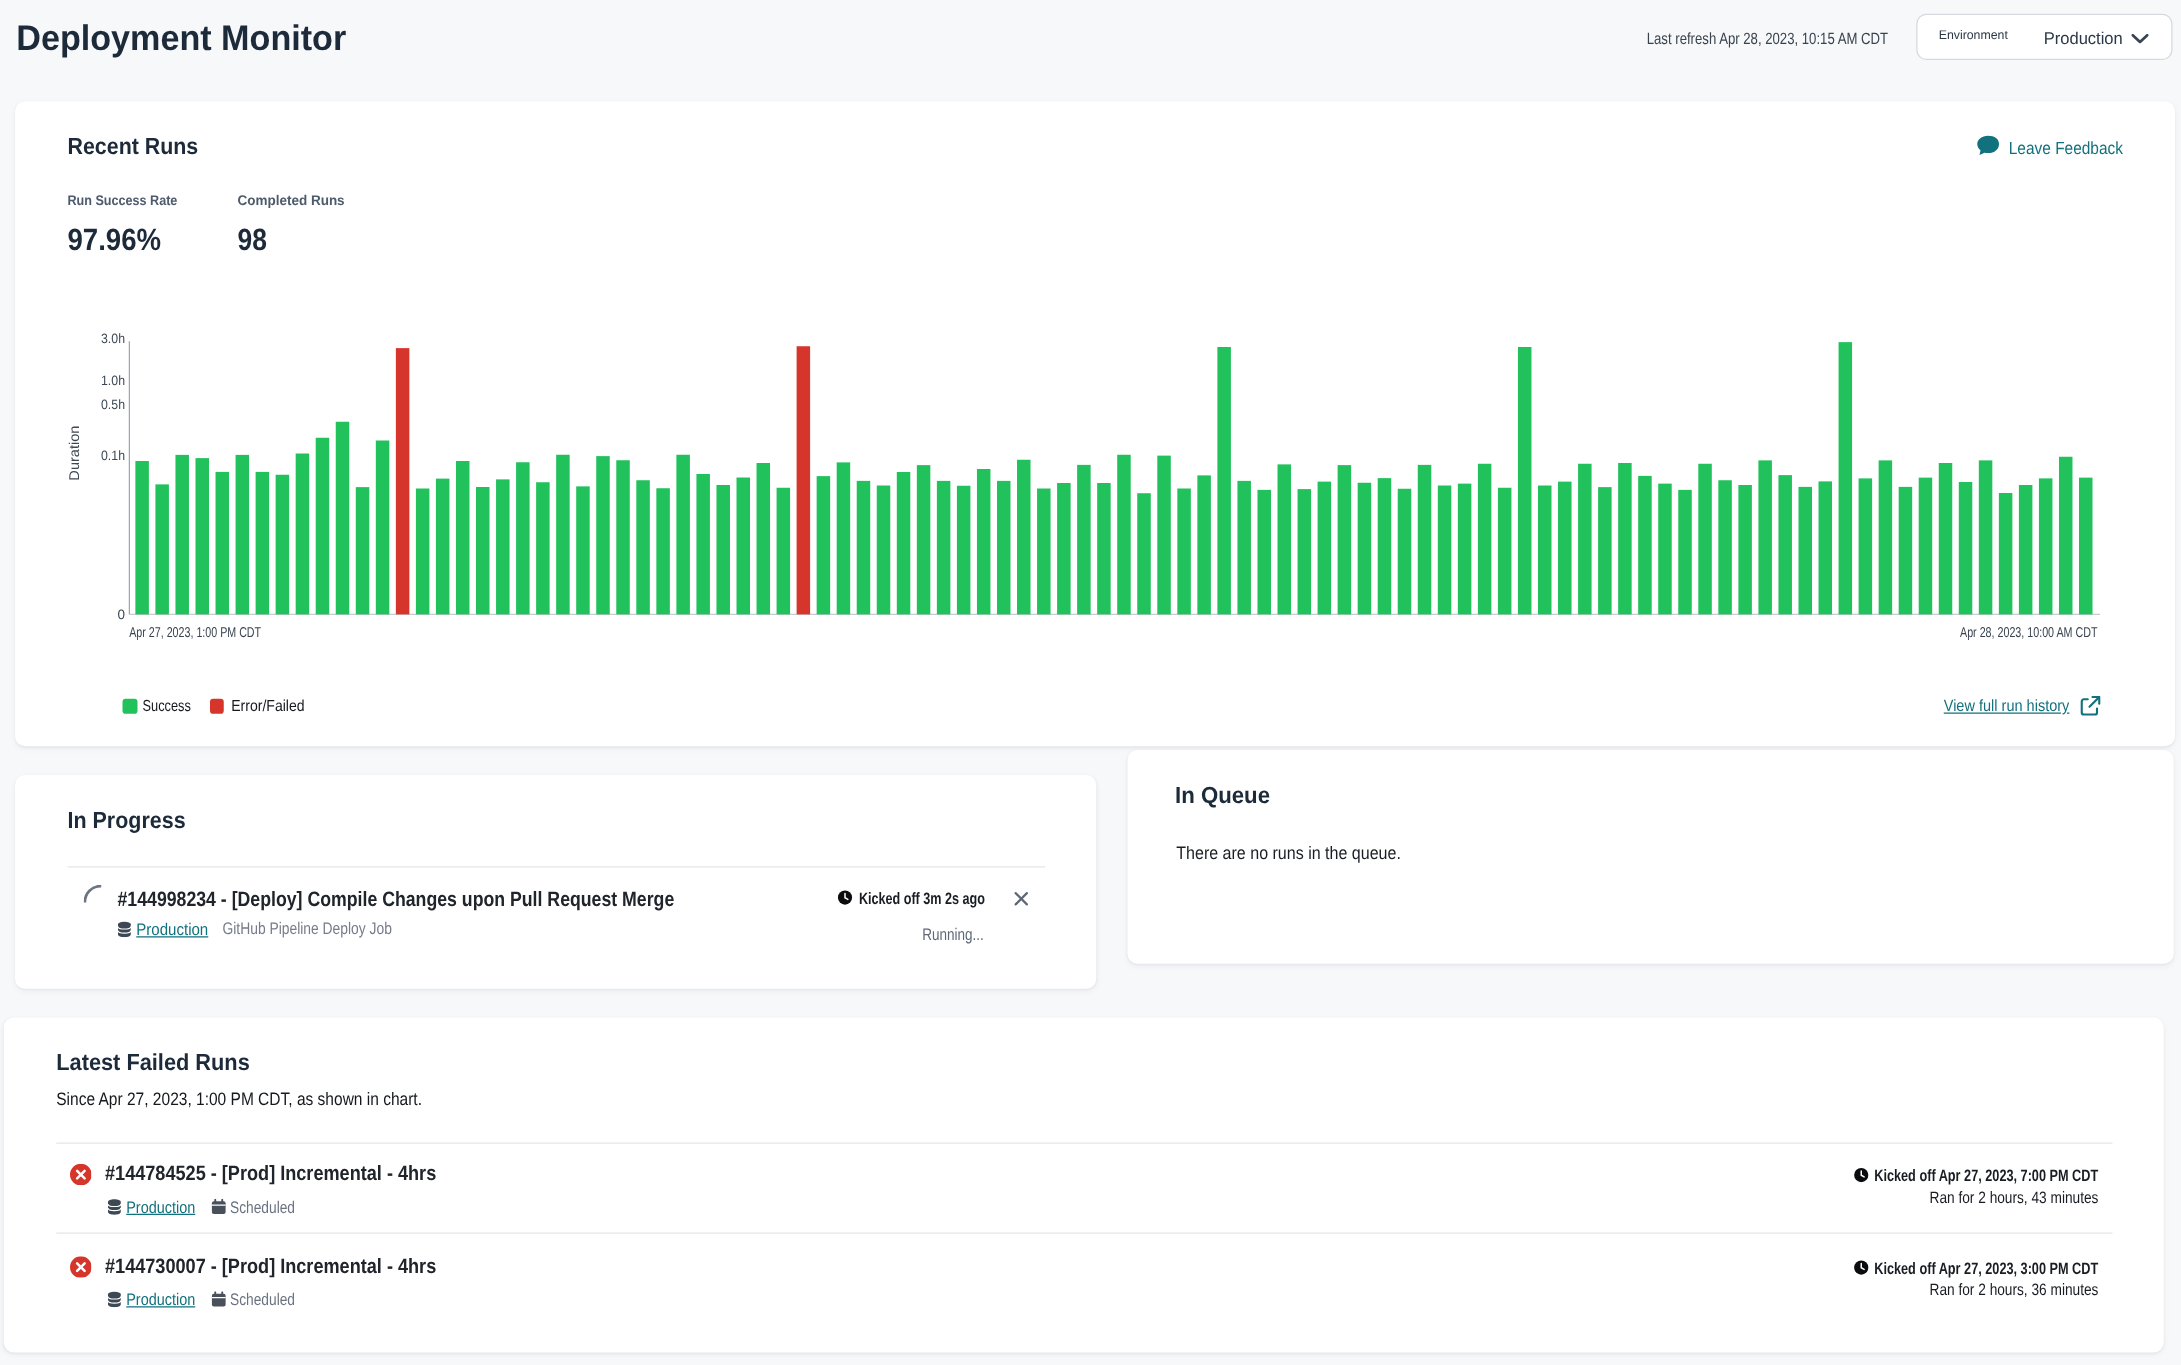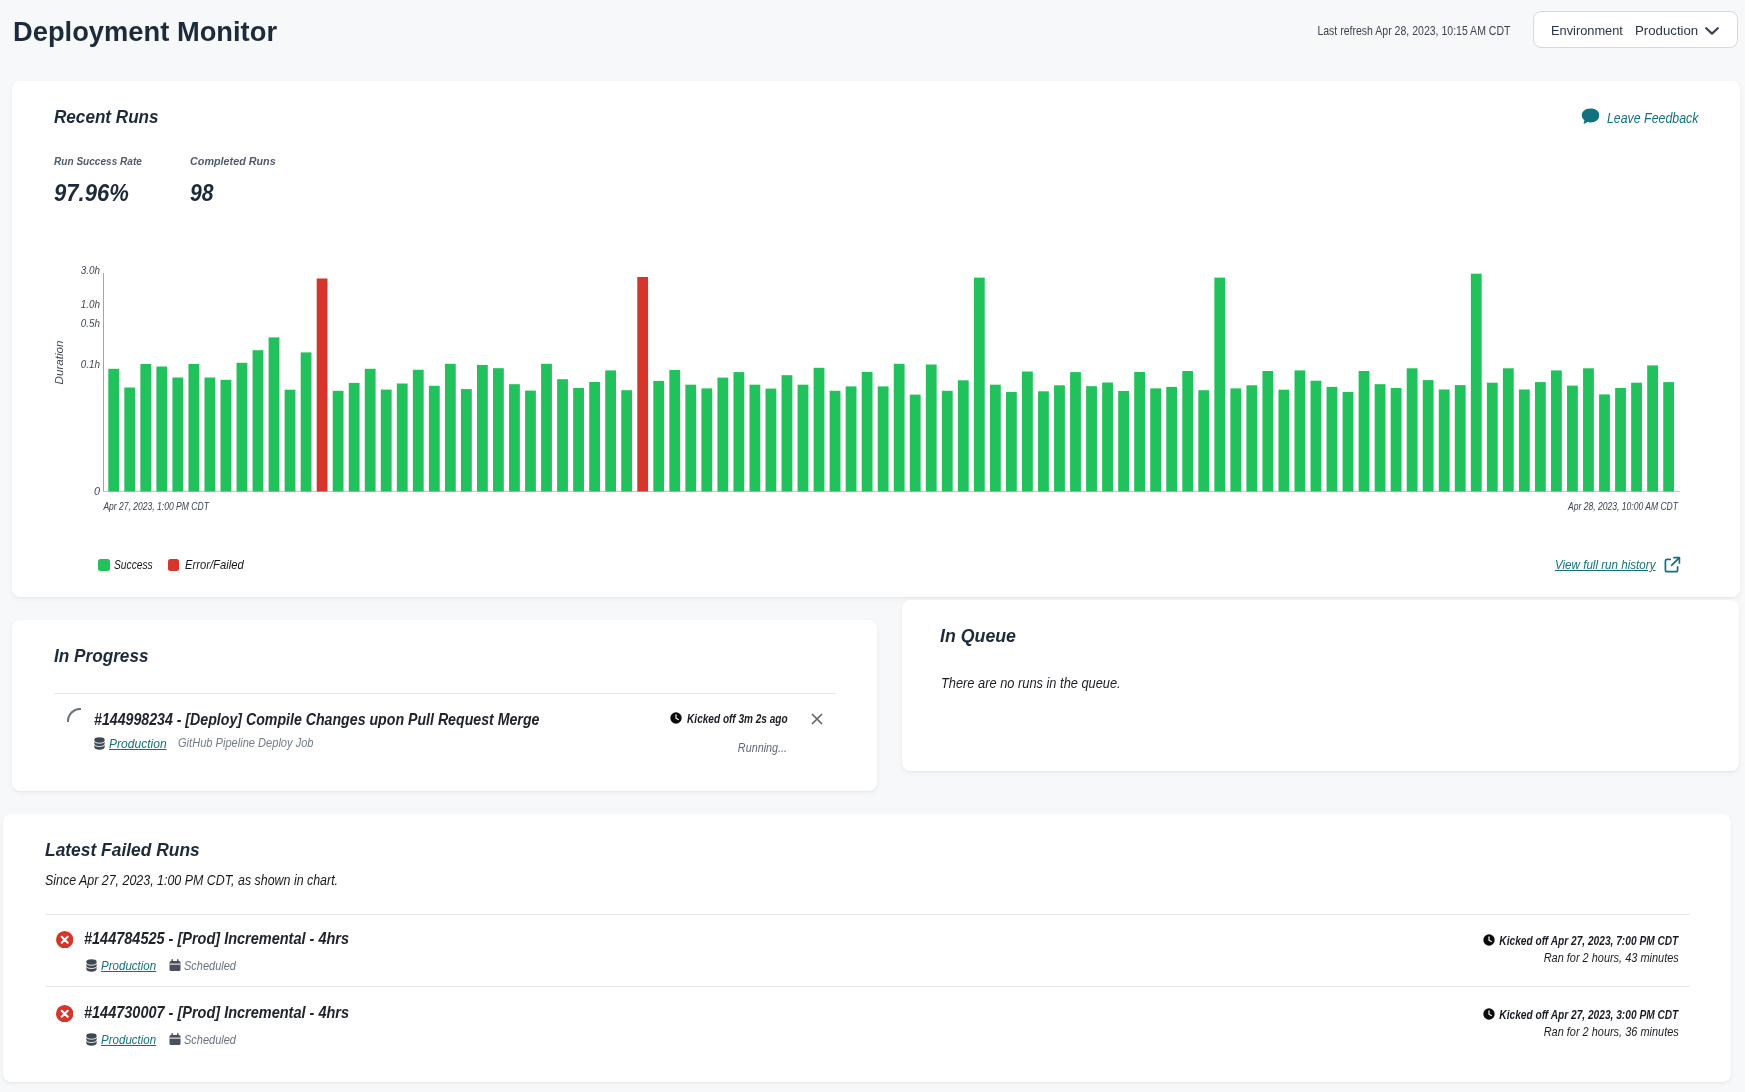--- a/index.html
+++ b/index.html
@@ -1,31 +1,31 @@
 <!DOCTYPE html>
 <html><head>
 <meta charset="utf-8">
 <style>
 * { margin:0; padding:0; box-sizing:border-box; }
 html,body { width:1745px; height:1092px; background:#f7f8fa; font-family:"Liberation Sans", sans-serif; position:relative; overflow:hidden; }
 .abs { position:absolute; }
-.card { position:absolute; background:#fff; border-radius:8px; box-shadow:0 1px 2px rgba(18,28,45,.05), 0 2px 6px rgba(18,28,45,.04);font-style:italic; }
+.card { position:absolute; background:#fff; border-radius:8px; box-shadow:0 1px 2px rgba(18,28,45,.05), 0 2px 6px rgba(18,28,45,.04); }
 .t { position:absolute; line-height:1; white-space:nowrap; transform-origin:left top; }
 .tr { position:absolute; line-height:1; white-space:nowrap; transform-origin:right top; text-align:right; }
 .teal { color:#11717d; }
 .u { text-decoration:underline; }
 svg { display:block; }
 </style>
 </head>
 <body>
 
 <div class="t" id="h1" style="left:12.5px; top:17.3px; font-size:28.5px; font-weight:700; color:#1d2a3a; transform:scaleX(0.9583);">Deployment Monitor</div>
 <div class="tr" id="lastrefresh" style="right:234.1px; top:23.6px; font-size:13px; color:#3a4450; transform:scaleX(0.8097);">Last refresh Apr 28, 2023, 10:15 AM CDT</div>
 <div class="abs" style="left:1533.3px; top:11px; width:205px; height:37.4px; background:#fff; border:1px solid #d5d9df; border-radius:8px;">
-  <div class="t" id="envlabel" style="left:16.5px; top:12.1px; font-size:13px; color:#2b3848; transform:scaleX(0.9841);">Environment</div>
+  <div class="t" id="envlabel" style="left:16.5px; top:12.1px; font-size:10px; color:#2b3848; transform:scaleX(0.9841);">Environment</div>
   <div class="t" id="envval" style="left:100.8px; top:12.1px; font-size:13.6px; color:#2b3848; transform:scaleX(0.9723);">Production</div>
   <svg class="abs" style="right:18.5px; top:15.2px;" width="14" height="8" viewBox="0 0 14 8">
       <polyline points="1.2,1.2 7,6.6 12.8,1.2" fill="none" stroke="#3a4654" stroke-width="2.2" stroke-linecap="round" stroke-linejoin="round"></polyline>
     </svg>
 </div>
 
 <div class="card" style="left:12px; top:80.5px; width:1727.5px; height:516.5px;">
   <div class="t" id="recentruns" style="left:42.3px; top:27.3px; font-size:18.6px; font-weight:700; color:#1d2a3a; transform:scaleX(0.9203);">Recent Runs</div>
   <svg class="abs" style="left:1569px; top:27.5px;" width="19" height="17" viewBox="0 0 19 17">
       <path d="M9.5 0.5 C4.4 0.5 0.8 3.4 0.8 7.2 c0 2 1 3.7 2.6 4.9 L2.6 16 l4-1.9 c0.9 0.2 1.9 0.35 2.9 0.35 c5.1 0 8.7-2.9 8.7-7.25 S14.6 0.5 9.5 0.5 z" fill="#11717d"></path>

